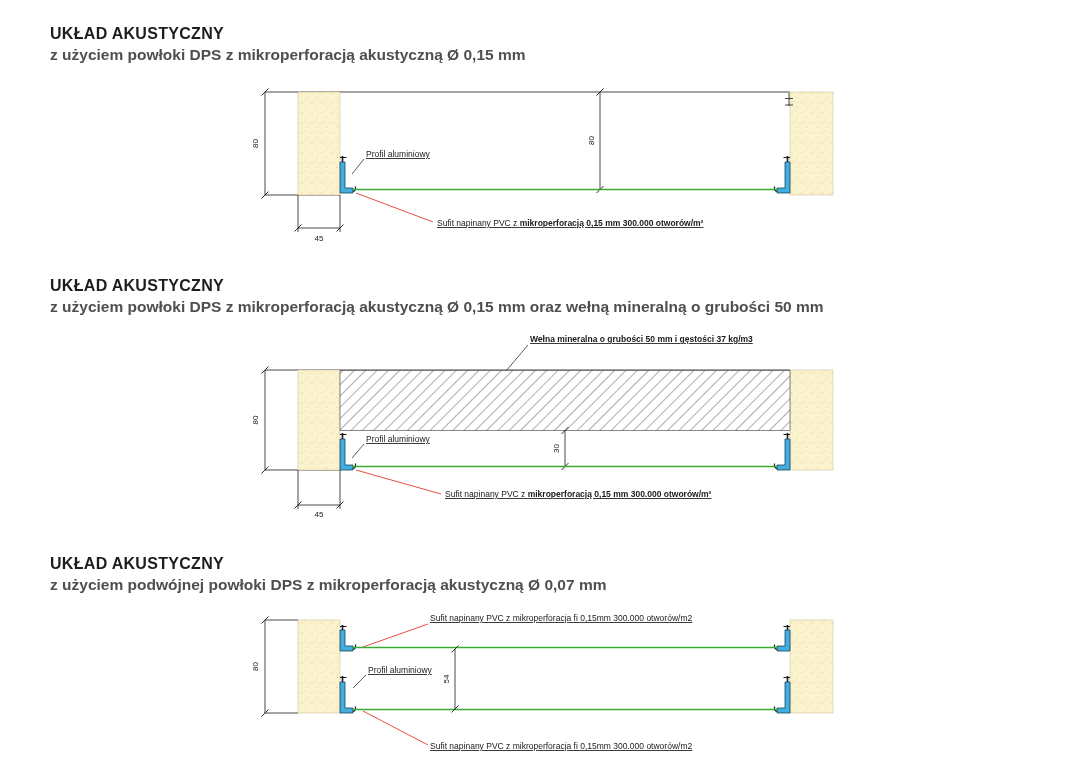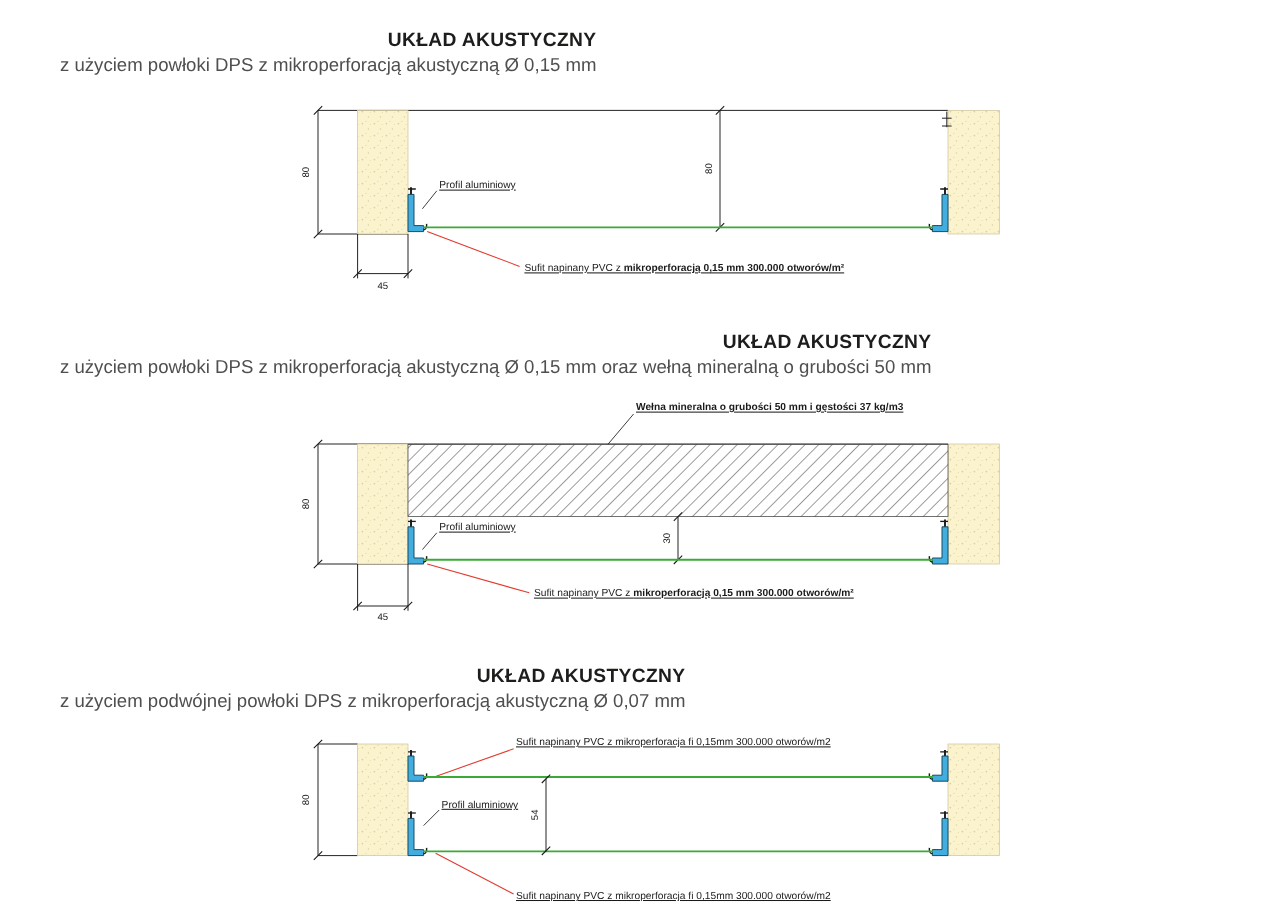--- a/index.html
+++ b/index.html
@@ -1,20 +1,20 @@
 <!DOCTYPE html>
 <html><head>
 <meta charset="utf-8">
 <style>
   html,body{margin:0;padding:0;background:#ffffff;}
   .page{position:relative;width:1071px;height:770px;background:#ffffff;overflow:hidden;
-        font-family:"Liberation Sans",sans-serif;text-align:right;}
+        font-family:"Liberation Sans",sans-serif;}
   .sec-head{position:absolute;left:50px;}
   .sec-head h2{margin:0;font-size:16px;font-weight:700;color:#1d1d1b;letter-spacing:.3px;}
-  .sec-head p{margin:3px 0 0 0;font-size:15.5px;font-weight:400;color:#4f4f4f;}
+  .sec-head p{margin:3px 0 0 0;font-size:15.5px;font-weight:700;color:#4f4f4f;}
   svg.dwg{position:absolute;left:0;}
   svg text{font-family:"Liberation Sans",sans-serif;}
   .t{font-size:8px;fill:#1a1a1a;}
   .l{font-size:8.5px;fill:#1a1a1a;text-decoration:underline;}
   .b{font-weight:700;}
   .ln{stroke:#1a1a1a;stroke-width:0.8;fill:none;}
   .tick{stroke:#1a1a1a;stroke-width:0.9;fill:none;}
   .wall{stroke:#cfc49b;stroke-width:0.6;}
   .ldr{stroke:#1a1a1a;stroke-width:0.7;fill:none;}
 </style>

